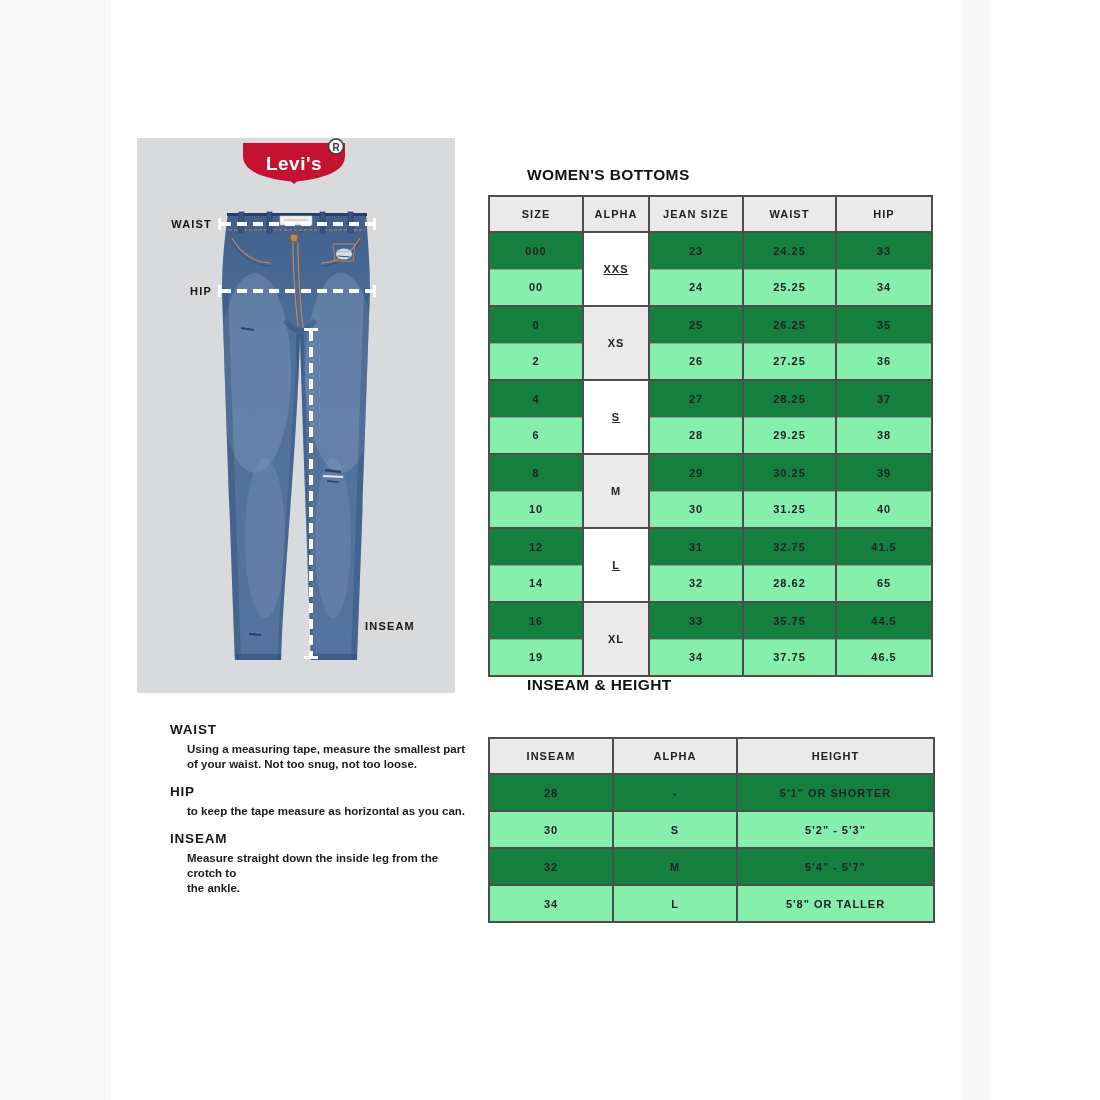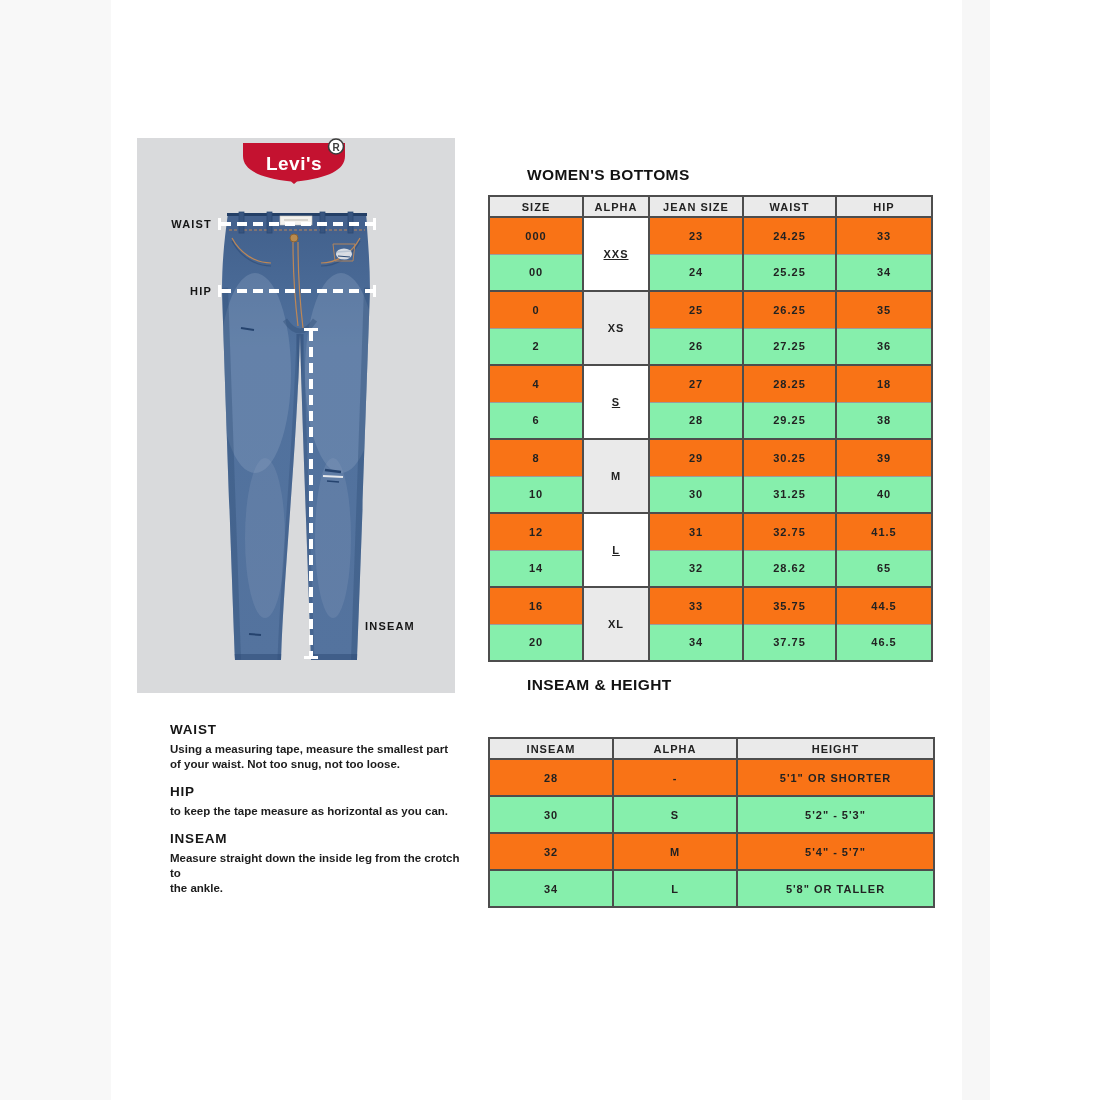--- a/index.html
+++ b/index.html
@@ -16,41 +16,41 @@
 
   .diagram-label { position:absolute; font-size:11px; font-weight:bold; letter-spacing:1.2px; color:#161616; }
   #waist-label  { left:15px;  top:80px;  width:60px; text-align:right; }
   #hip-label    { left:15px;  top:147px; width:60px; text-align:right; }
   #inseam-label { left:228px; top:482px; }
 
   
   #measure-guide { position:absolute; left:170px; top:722px; width:300px; color:#161616; }
   .guide-section { margin-bottom:12px; }
   .guide-heading { font-size:13.5px; font-weight:bold; letter-spacing:.8px; margin-bottom:5px; }
-  .guide-line    { font-size:11.5px; font-weight:bold; line-height:15px; color:#1c1c1c; }
+  .guide-line    { font-size:11.5px; font-weight:bold; line-height:15px; color:#1c1c1c;margin-left:17px; }
 
   
   .section-title { position:absolute; left:487px; font-size:15.5px; font-weight:bold; letter-spacing:.4px; color:#121212;margin-left:40px; }
   #bottoms-title { top:166px; }
   #inseam-title  { top:676px; }
 
   
   table.sz { position:absolute; left:488px; border-collapse:collapse; table-layout:fixed; background:#fff; border:2px solid #4d4d4d; }
   #bottoms-table { top:195px; width:443px; }
   #inseam-table  { top:737px; width:445px; }
   table.sz th, table.sz td {
     font-size:11px; font-weight:bold; letter-spacing:1px; color:#222;
     text-align:center; vertical-align:middle;
   }
-  table.sz th { height:21px; background:#eaeaea; border:2px solid #4d4d4d; }
+  table.sz th { height:36px; background:#eaeaea; border:2px solid #4d4d4d; }
   table.sz td { height:37px; border-left:2px solid #4d4d4d; border-right:2px solid #4d4d4d;
                 border-top:1px solid #9b9b9b; border-bottom:1px solid #9b9b9b; }
   #inseam-table td { border:2px solid #4d4d4d; }
   tr.group-start td { border-top:2px solid #4d4d4d; }
-  .row-white td { background:#f97316; }
+  .row-white td { background:#15803d; }
   .row-gray  td { background:#86efac; }
   td.cell-white { background:#ffffff !important;text-decoration:underline; }
   td.cell-gray  { background:#eaeaea !important; }
 </style>
 </head>
 <body>
 
 <div id="left-strip" class="edge-strip"></div>
 <div id="right-strip" class="edge-strip"></div>
 
@@ -210,21 +210,21 @@
         <td>2</td>
         <td>26</td>
         <td>27.25</td>
         <td>36</td>
       </tr>
       <tr class="group-start row-white">
         <td>4</td>
         <td rowspan="2" class="cell-white">S</td>
         <td>27</td>
         <td>28.25</td>
-        <td>18</td>
+        <td>37</td>
       </tr>
       <tr class="row-gray">
         <td>6</td>
         <td>28</td>
         <td>29.25</td>
         <td>38</td>
       </tr>
       <tr class="group-start row-white">
         <td>8</td>
         <td rowspan="2" class="cell-gray">M</td>
@@ -252,21 +252,21 @@
         <td>65</td>
       </tr>
       <tr class="group-start row-white">
         <td>16</td>
         <td rowspan="2" class="cell-gray">XL</td>
         <td>33</td>
         <td>35.75</td>
         <td>44.5</td>
       </tr>
       <tr class="row-gray">
-        <td>20</td>
+        <td>19</td>
         <td>34</td>
         <td>37.75</td>
         <td>46.5</td>
       </tr>
     </tbody>
 </table>
 
 <div id="inseam-title" class="section-title">INSEAM &amp; HEIGHT</div>
 
 <table id="inseam-table" class="sz">

